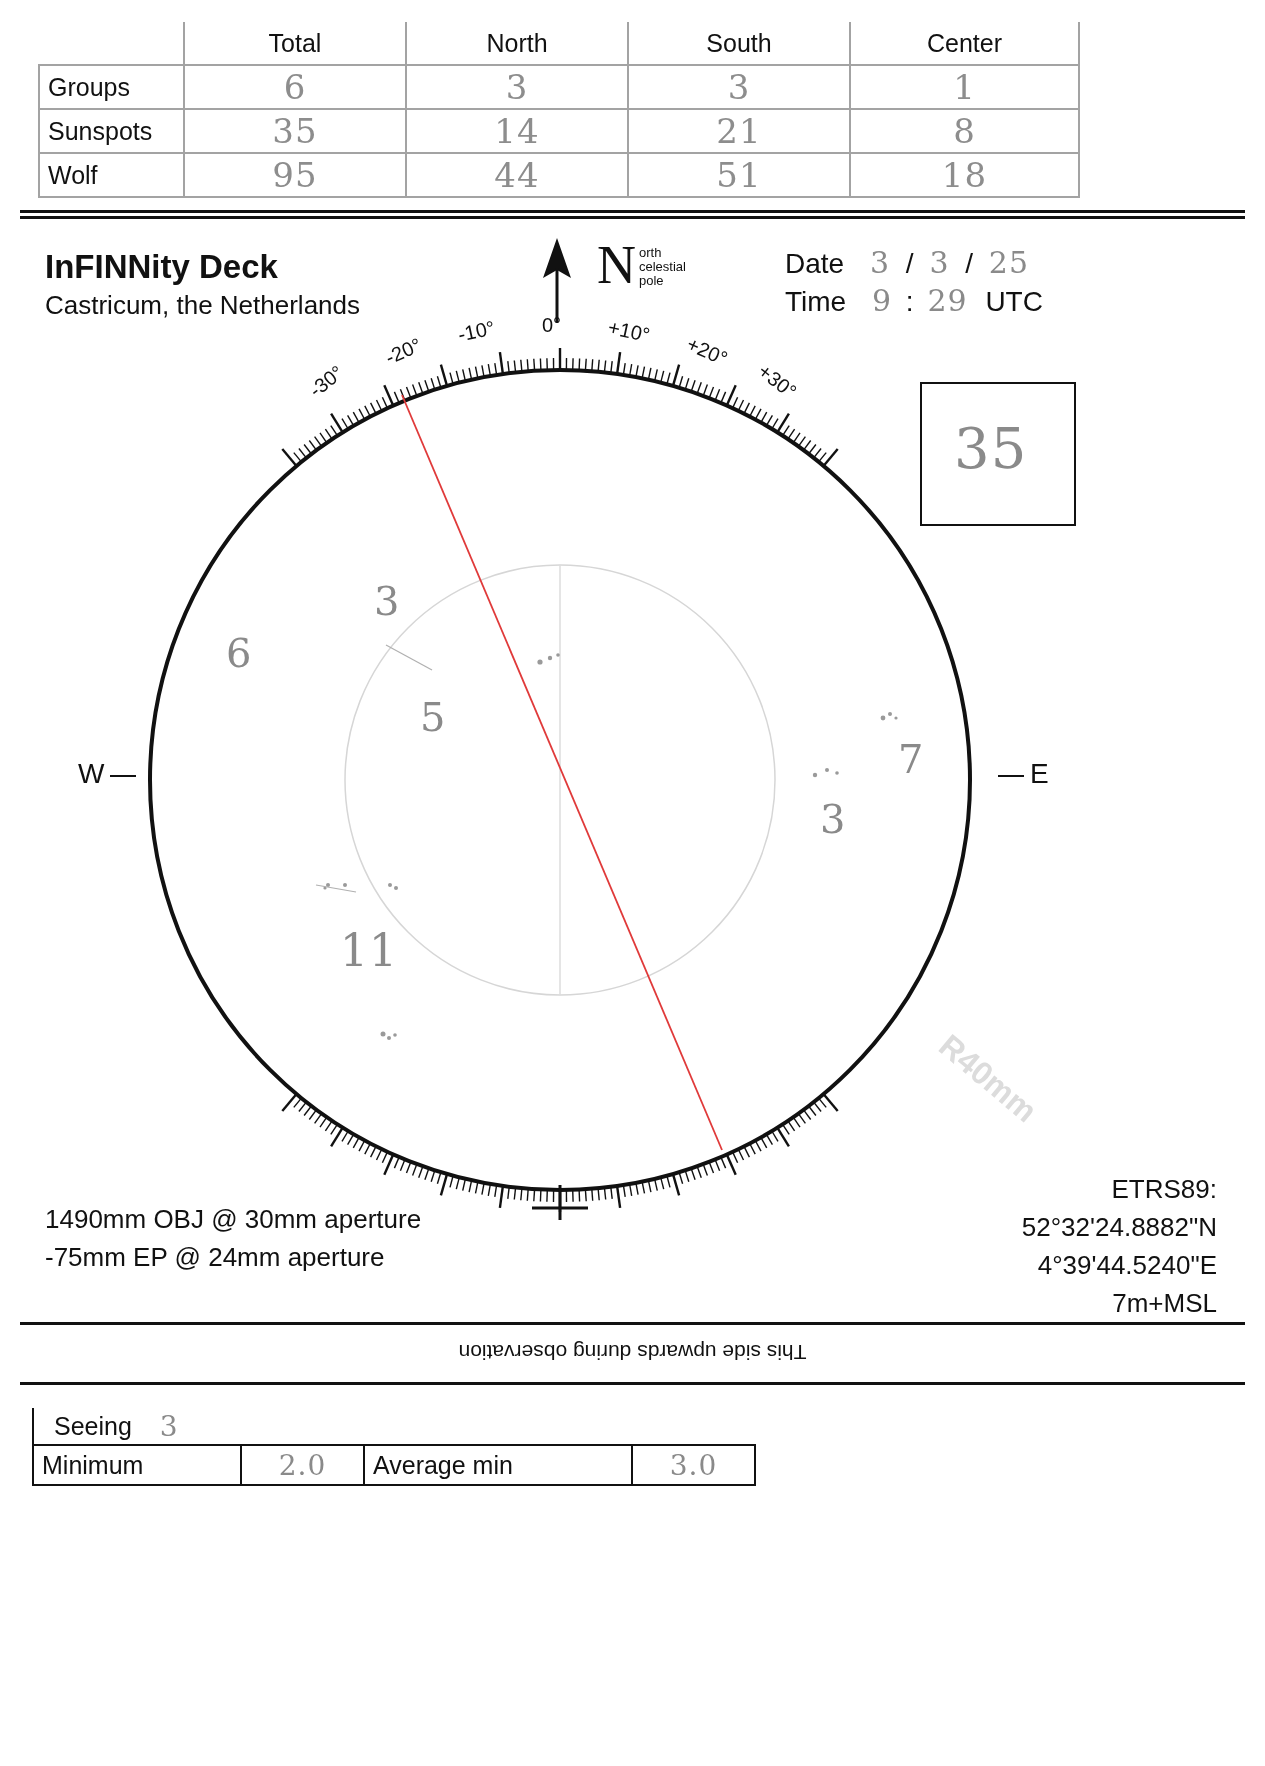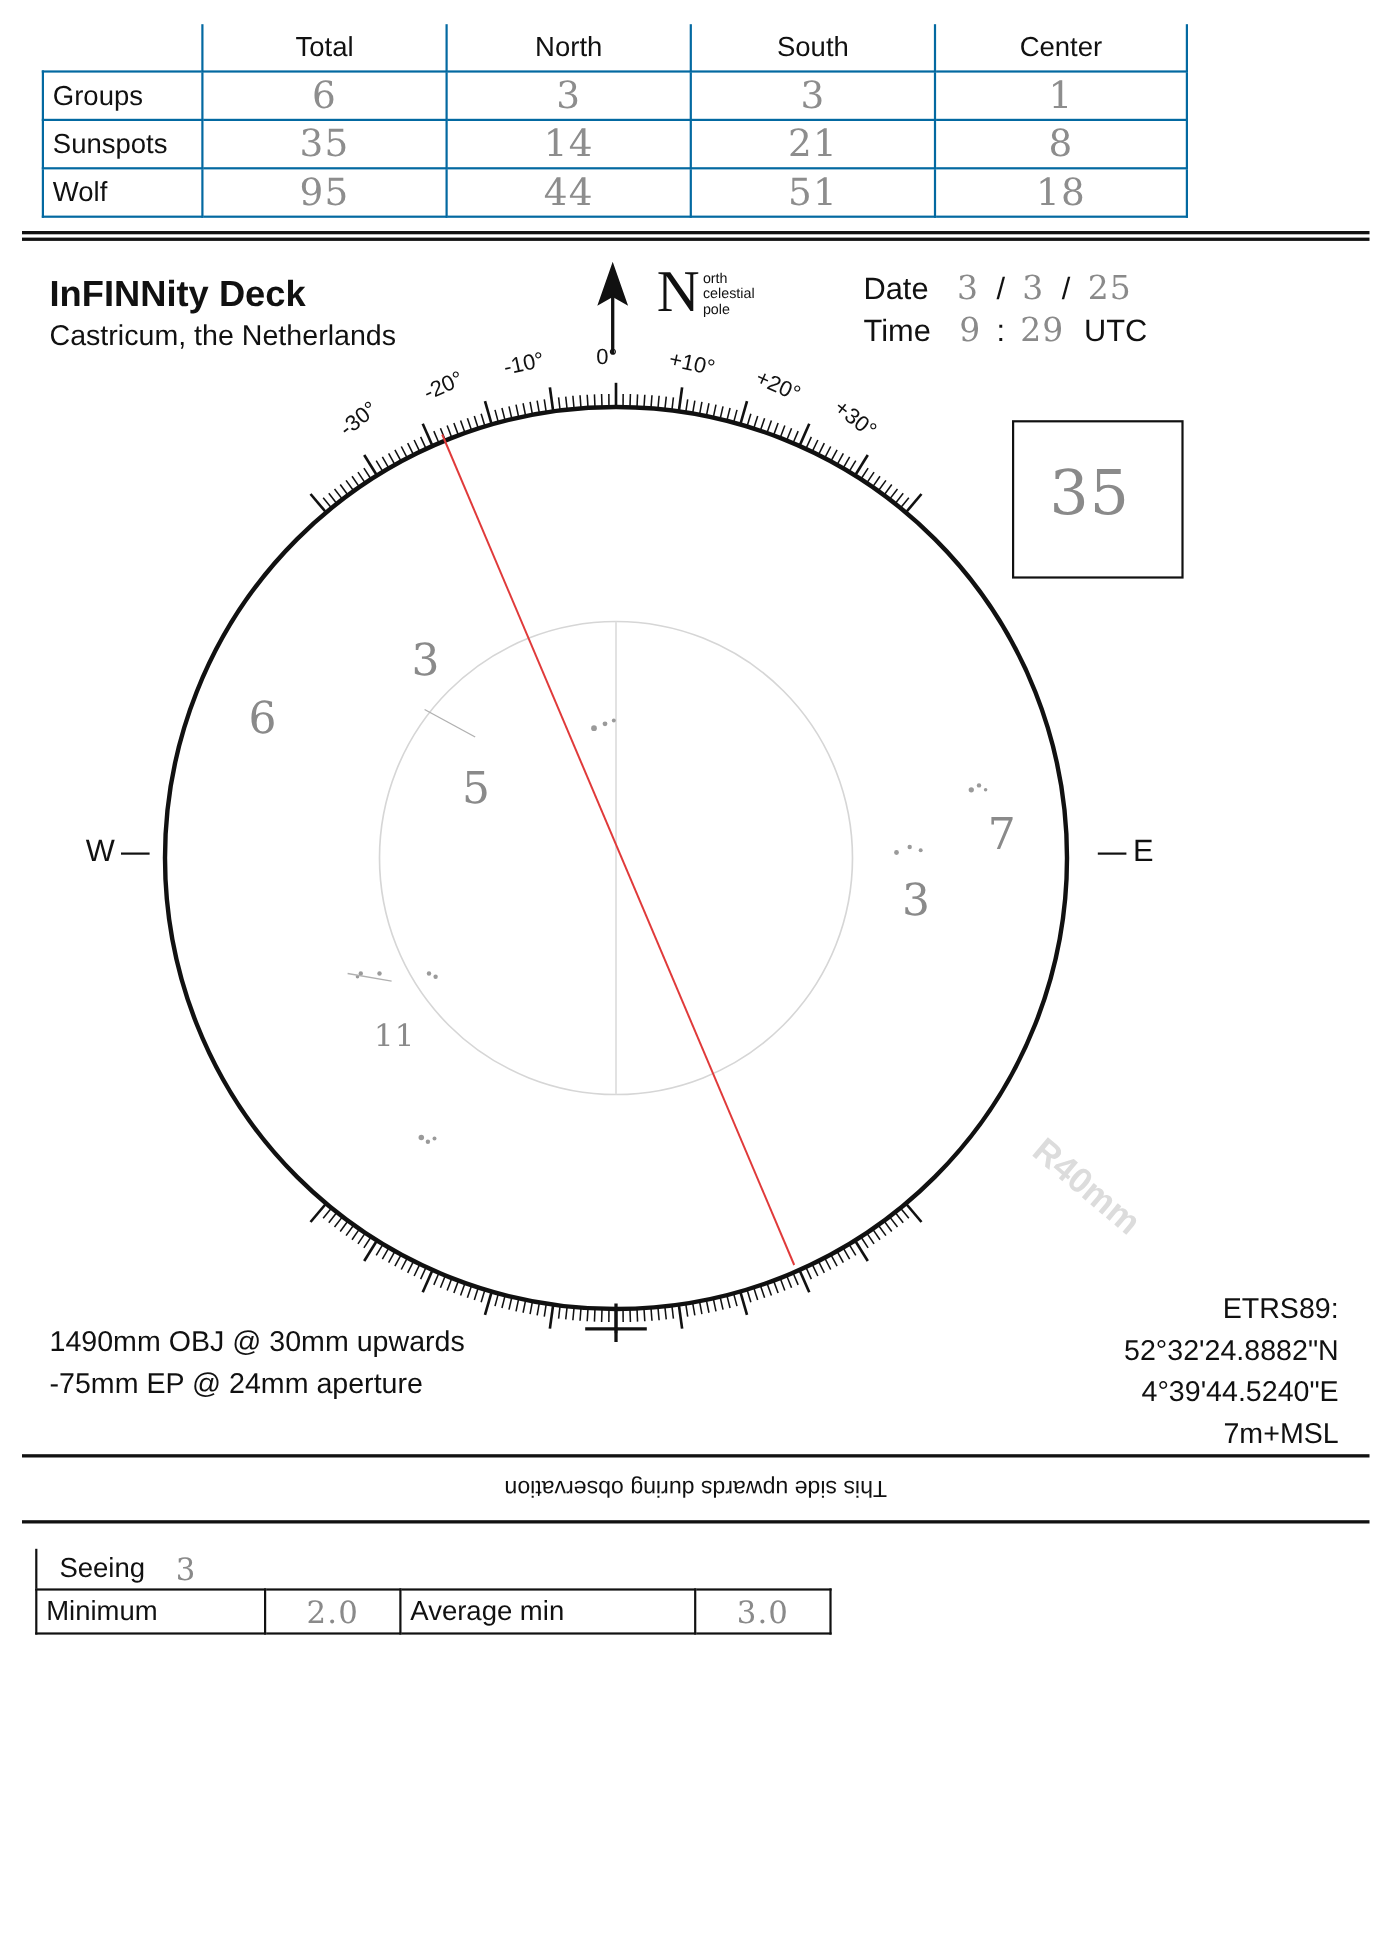--- a/index.html
+++ b/index.html
@@ -27,21 +27,21 @@
   
   #summary-table {
     position: absolute;
     left: 38px;
     top: 22px;
     width: 1040px;
     border-collapse: collapse;
     table-layout: fixed;
   }
   #summary-table td {
-    border: 2px solid #0369a1;
+    border: 2px solid #a3a3a3;
     height: 42px;
     font-size: 25px;
     padding: 0 8px;
     text-align: center;
     vertical-align: middle;
   }
   #summary-table td.rowhdr {
     text-align: left;
     font-size: 25px;
   }
@@ -554,28 +554,28 @@
 <div style="position:absolute;left:385px;top:340px;font-size:20px;transform:rotate(-24deg)">-20°</div>
 <div style="position:absolute;left:458px;top:320px;font-size:20px;transform:rotate(-12deg)">-10°</div>
 <div style="position:absolute;left:542px;top:314px;font-size:20px">0°</div>
 <div style="position:absolute;left:608px;top:320px;font-size:20px;transform:rotate(12deg)">+10°</div>
 <div style="position:absolute;left:686px;top:340px;font-size:20px;transform:rotate(24deg)">+20°</div>
 <div style="position:absolute;left:756px;top:370px;font-size:20px;transform:rotate(38deg)">+30°</div>
 
 <div class="hand" style="position:absolute;left:226px;top:630px;font-size:40px">6</div>
 <div class="hand" style="position:absolute;left:374px;top:578px;font-size:40px">3</div>
 <div class="hand" style="position:absolute;left:420px;top:694px;font-size:40px">5</div>
-<div class="hand" style="position:absolute;left:340px;top:925px;font-size:28px">11</div>
+<div class="hand" style="position:absolute;left:340px;top:925px;font-size:44px">11</div>
 <div class="hand" style="position:absolute;left:898px;top:736px;font-size:40px">7</div>
 <div class="hand" style="position:absolute;left:820px;top:796px;font-size:40px">3</div>
 
 <div style="position:absolute;left:930px;top:1060px;font-size:32px;color:#dcdcdc;transform:rotate(40deg);font-weight:bold">R40mm</div>
 
 <div id="instrument">
-  <div>1490mm OBJ @ 30mm upwards</div>
+  <div>1490mm OBJ @ 30mm aperture</div>
   <div>-75mm EP @ 24mm aperture</div>
 </div>
 
 <div id="coords">
   <div>ETRS89:</div>
   <div>52°32'24.8882"N</div>
   <div>4°39'44.5240"E</div>
   <div>7m+MSL</div>
 </div>
 

